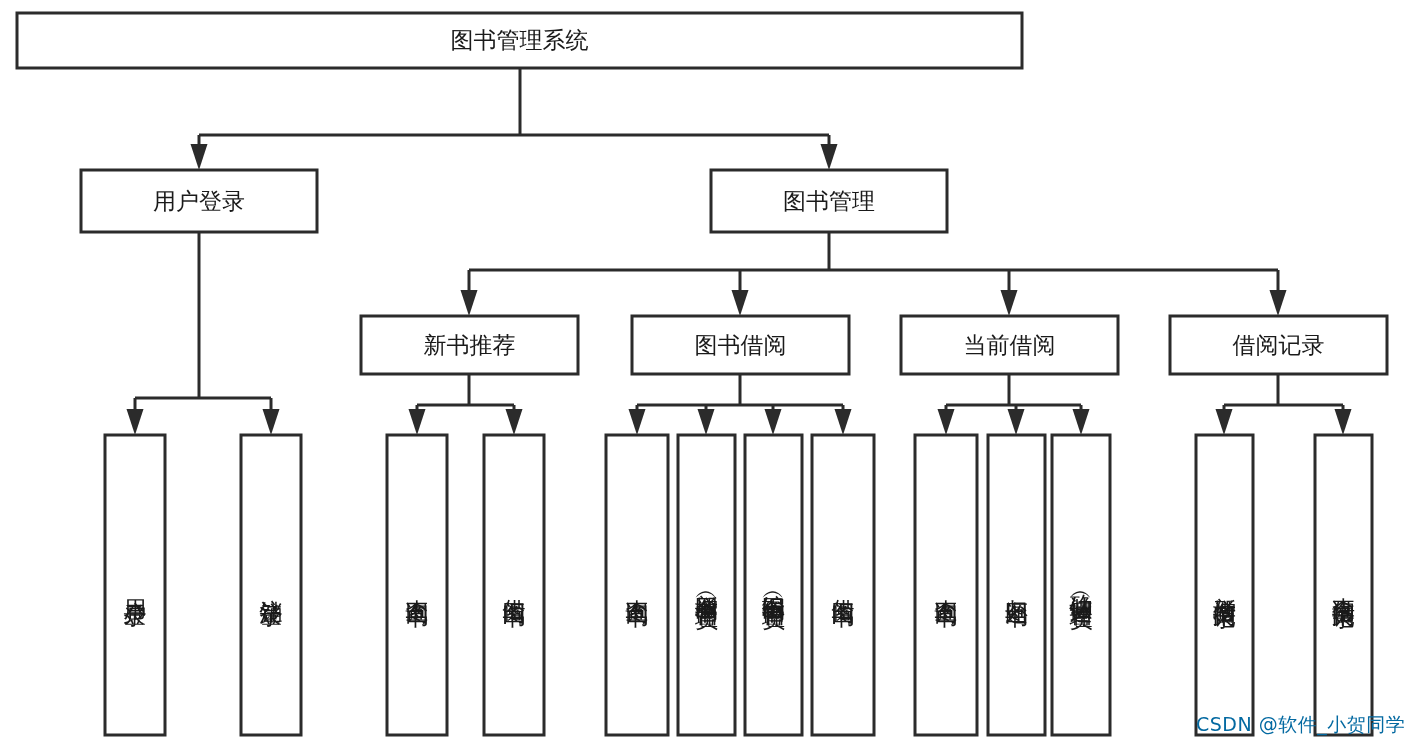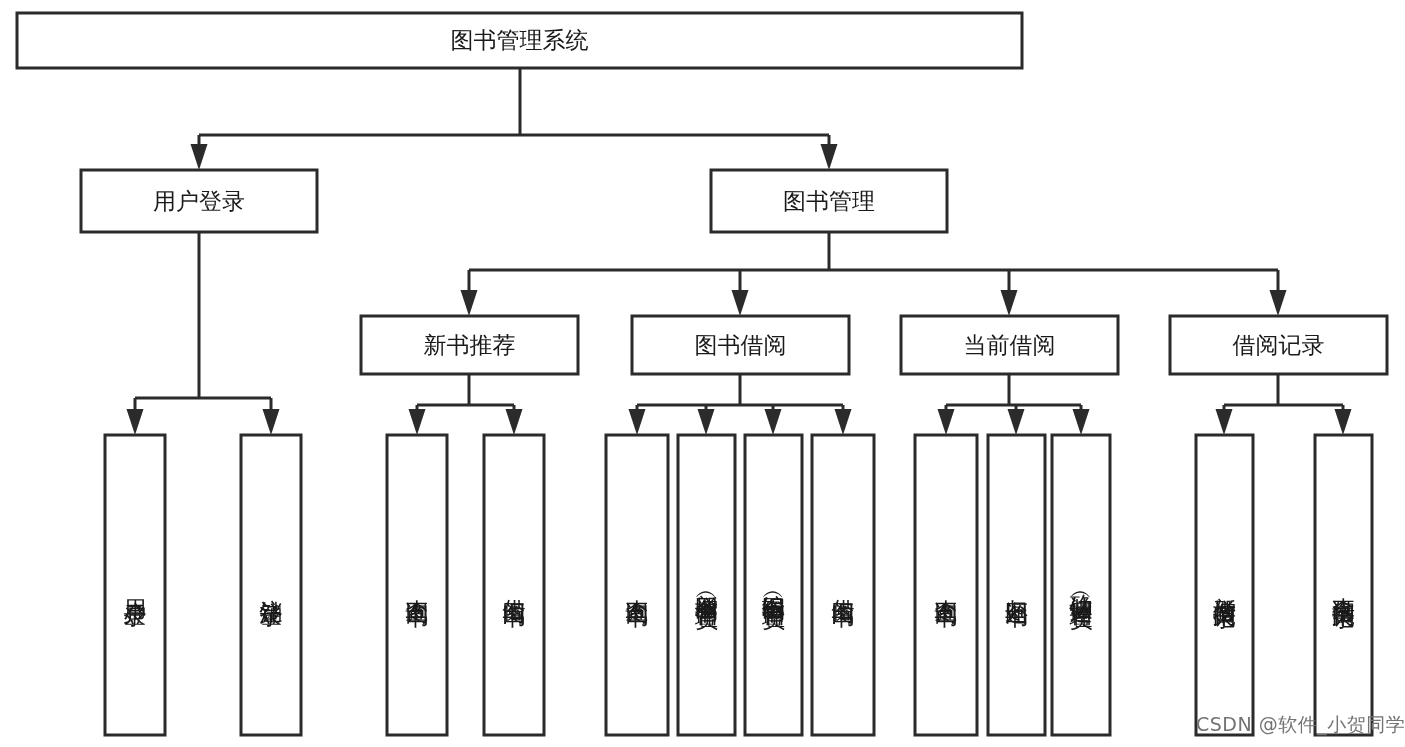--- a/index.html
+++ b/index.html
@@ -221,15 +221,15 @@
         <span>确认归还（管理员）</span>
       </div>
       <div class="node-label-v" style="left: 1196px; top: 435px; width: 57px; height: 300px;">
         <span>新增借阅记录</span>
       </div>
       <div class="node-label-v" style="left: 1315px; top: 435px; width: 57px; height: 300px;">
         <span>查询借阅记录</span>
       </div>
     </div>
 
-  <div class="watermark" style="left: 1196px; top: 712px; color: #737373;">CSDN @软件_小贺同学</div>
+  <div class="watermark" style="left: 1196px; top: 712px; color: #0369a1;">CSDN @软件_小贺同学</div>
 
 </div>
 
 </body></html>

